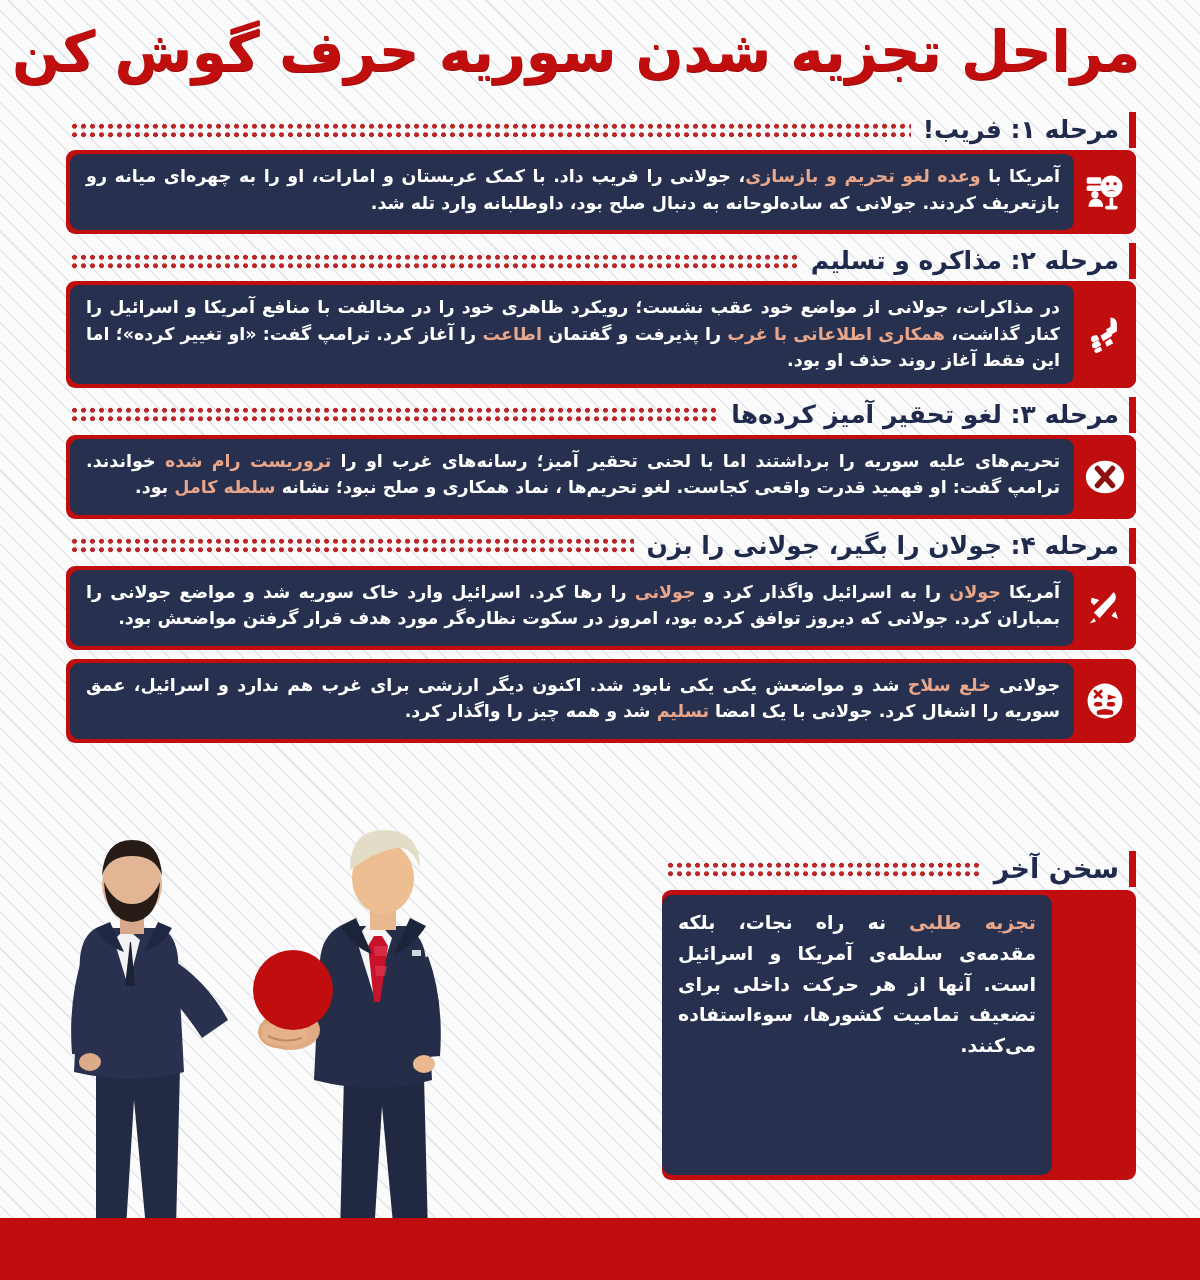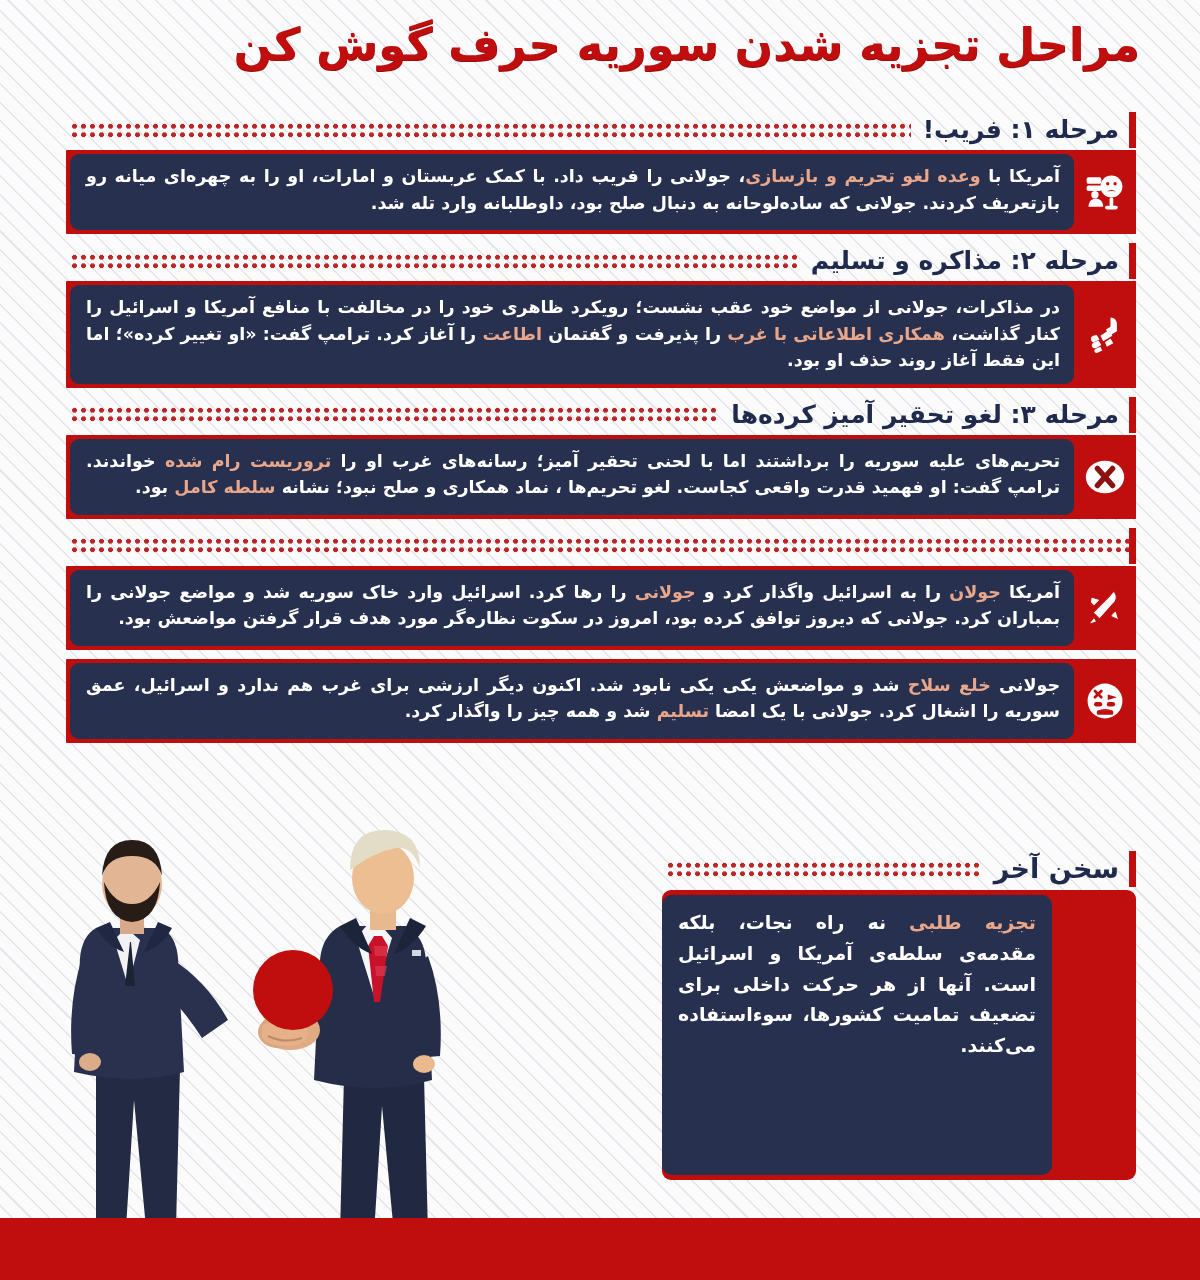--- a/index.html
+++ b/index.html
@@ -38,21 +38,21 @@
     position: absolute;
     top: 16px;
     right: 0;
     left: 0;
     padding: 0 60px 0 40px;
     text-align: right;
     direction: rtl;
   }
   .main-title {
     color: #c00d0d;
-    font-size: 45px;
+    font-size: 56px;
     font-weight: 900;
     line-height: 1.28;
     letter-spacing: -0.5px;
     text-shadow: 0.5px 0.5px 0 #9a0b0b;
     white-space: nowrap;
   }
 
   
   .steps {
     position: absolute;
@@ -100,21 +100,21 @@
     opacity: 0.92;
     margin-left: 4px;
   }
 
   
   .step-body {
     display: flex;
     flex-direction: row;
     direction: rtl;
     background: #c00d0d;
-    border-radius: 1px;
+    border-radius: 9px;
     overflow: hidden;
     min-height: 84px;
   }
   .icon-cell {
     flex: 0 0 62px;
     display: flex;
     align-items: center;
     justify-content: center;
     background: #c00d0d;
   }
@@ -285,20 +285,21 @@
             <path d="M16 15l16 18M32 15L16 33" stroke="#8c1111" stroke-width="5.5" stroke-linecap="round"></path>
           </svg>
         </div>
         <div class="text-cell">تحریم‌های علیه سوریه را برداشتند اما با لحنی تحقیر آمیز؛ رسانه‌های غرب او را <span class="hl">تروریست رام شده</span> خواندند. ترامپ گفت: او فهمید قدرت واقعی کجاست. لغو تحریم‌ها ، نماد همکاری و صلح نبود؛ نشانه <span class="hl">سلطه کامل</span> بود.</div>
       </div>
     </div>
 
     <div class="step">
       <div class="step-head">
         <div class="redbar"></div>
+        <div class="step-title">مرحله ۴: جولان را بگیر، جولانی را بزن</div>
         <div class="dots"></div>
       </div>
       <div class="step-body">
         <div class="icon-cell">
           <svg width="44" height="44" viewBox="0 0 48 48">
             <g fill="#ffffff" stroke="#c00d0d" stroke-width="1.2">
               <path d="M34 6c3 3 3 8 1 11L18 36l-7-7L29 11c3-3 3-5 5-5z"></path>
               <path d="M9 12l10 3-7 7-4-4z"></path>
               <path d="M36 27l3 10-9-4 3-4z"></path>
               <path d="M12 34l-6 8 9-3z"></path>

